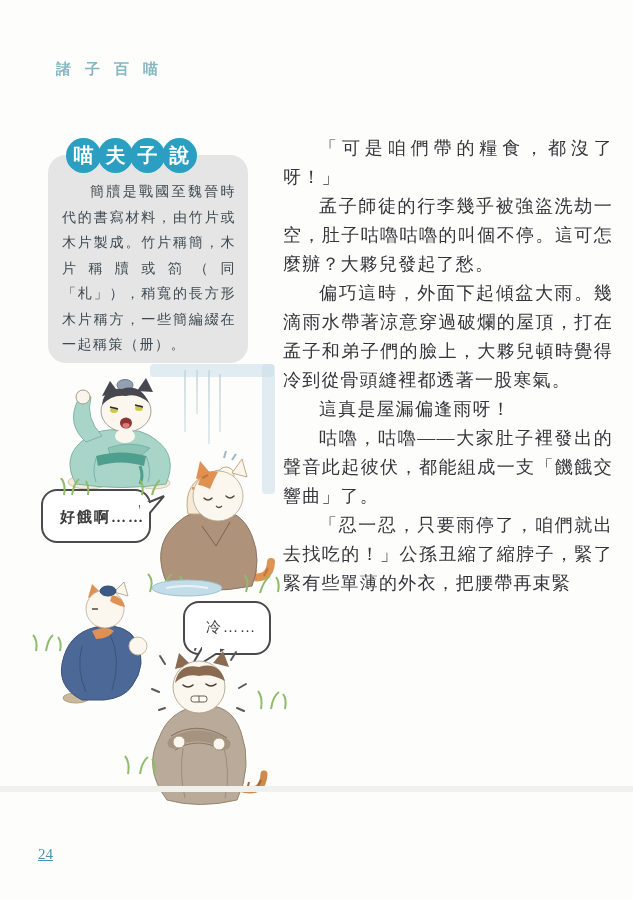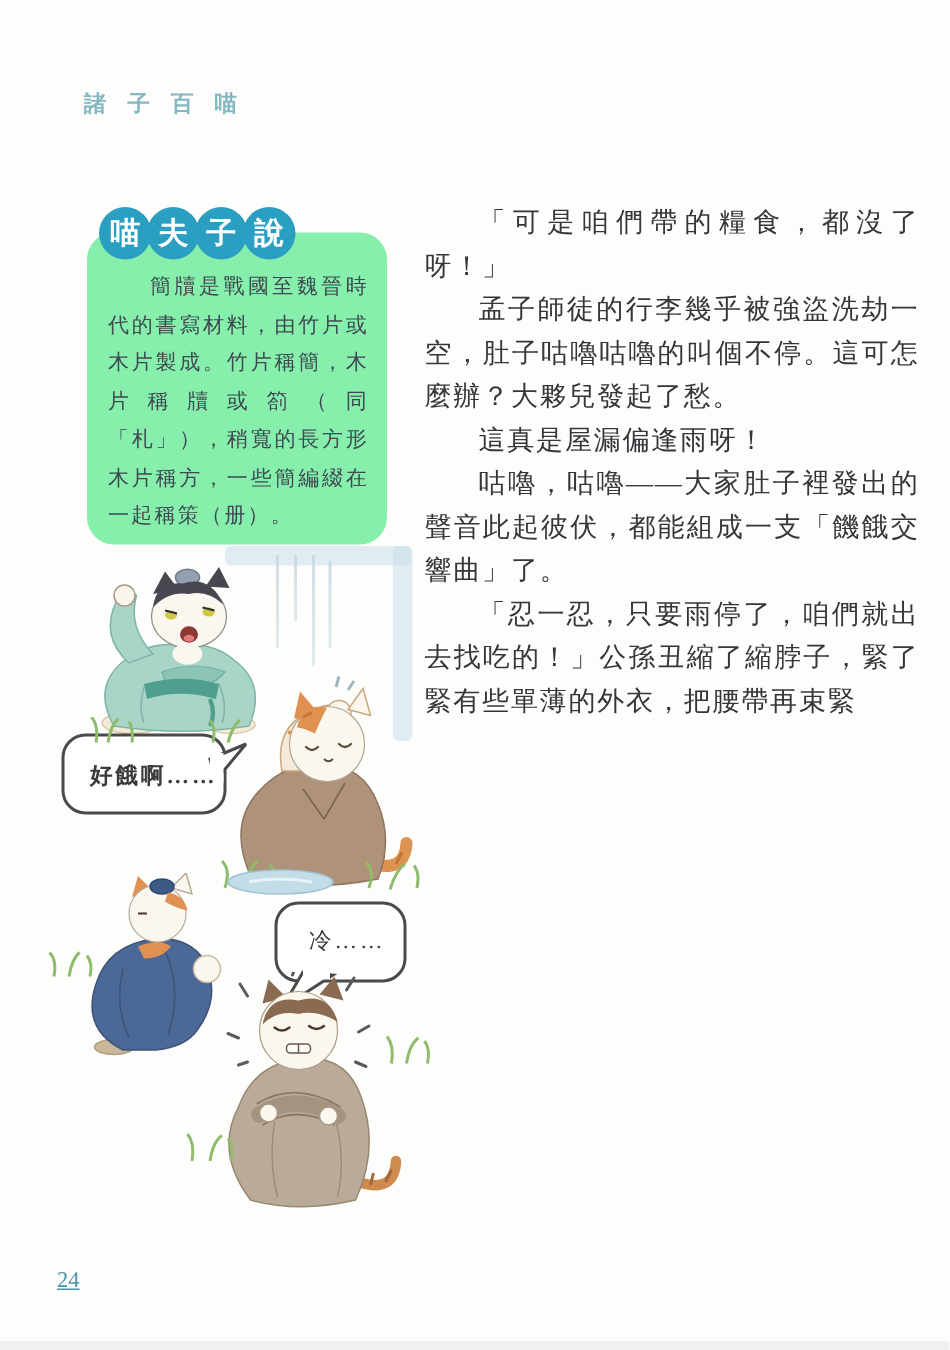--- a/index.html
+++ b/index.html
@@ -1,26 +1,26 @@
 <!DOCTYPE html>
 <html><head>
 <meta charset="utf-8">
 <style>
   * { margin:0; padding:0; box-sizing:border-box; }
   html,body { width:633px; height:900px; }
   body { background:#fdfdfc; font-family:"Liberation Serif","DejaVu Serif",serif; overflow:hidden; }
-  .page { position:relative; width:633px; height:900px; background:#fdfdfc; }
+  .page { position:relative; width:633px; height:792px; background:#fdfdfc; }
 
   
   .book-title { position:absolute; left:56px; top:60px; font-family:"Liberation Sans","DejaVu Sans",sans-serif;
     font-size:15px; color:#85b7c2; letter-spacing:14px; font-weight:bold; }
 
   
-  .info-box { position:absolute; left:58px; top:155px; width:200px; height:208px;
-    background:#86efac; border-radius:18px; }
+  .info-box { position:absolute; left:48px; top:155px; width:200px; height:208px;
+    background:#e5e5e5; border-radius:18px; }
   .info-box-text { position:absolute; left:14px; right:12px; top:24px; font-size:14px; line-height:25.5px;
     letter-spacing:1.5px; color:#3e4a52; text-indent:2em; text-align:justify; }
   .badge { position:absolute; left:66px; top:138px; display:flex; }
   .badge-circle { width:35px; height:35px; border-radius:50%; background:#2b9fc2; color:#fff;
     font-family:"Liberation Sans","DejaVu Sans",sans-serif; font-weight:bold; font-size:20px;
     display:flex; align-items:center; justify-content:center; margin-right:-3px; }
 
   
   .rain-line { position:absolute; width:2px; background:linear-gradient(#c4d6dd,#d8e6ea); opacity:.8; }
   .rain-wash { position:absolute; background:#cadfe9; opacity:.55; border-radius:4px; }
@@ -177,20 +177,21 @@
   <svg class="illu" style="left:255px;top:690px;" width="45" height="20" viewBox="0 0 45 20">
     <path d="M6,19 Q8,7 3,1 M16,19 Q18,6 24,2 M30,19 Q32,9 28,4" fill="none" stroke="#8fbc6b" stroke-width="2"></path>
   </svg>
   <svg class="illu" style="left:120px;top:755px;" width="50" height="20" viewBox="0 0 50 20">
     <path d="M8,19 Q10,7 5,1 M20,19 Q22,6 28,2 M34,19 Q36,9 32,4" fill="none" stroke="#8fbc6b" stroke-width="2"></path>
   </svg>
 
   <div class="story">
     <p>「可是咱們帶的糧食，都沒了呀！」</p>
     <p>孟子師徒的行李幾乎被強盜洗劫一空，肚子咕嚕咕嚕的叫個不停。這可怎麼辦？大夥兒發起了愁。</p>
+    <p>偏巧這時，外面下起傾盆大雨。幾滴雨水帶著涼意穿過破爛的屋頂，打在孟子和弟子們的臉上，大夥兒頓時覺得冷到從骨頭縫裡都透著一股寒氣。</p>
     <p>這真是屋漏偏逢雨呀！</p>
     <p>咕嚕，咕嚕——大家肚子裡發出的聲音此起彼伏，都能組成一支「饑餓交響曲」了。</p>
     <p>「忍一忍，只要雨停了，咱們就出去找吃的！」公孫丑縮了縮脖子，緊了緊有些單薄的外衣，把腰帶再束緊</p>
   </div>
 
   <div class="page-number">24</div>
   <div class="page-edge"></div>
 </div>
 
 </body></html>

